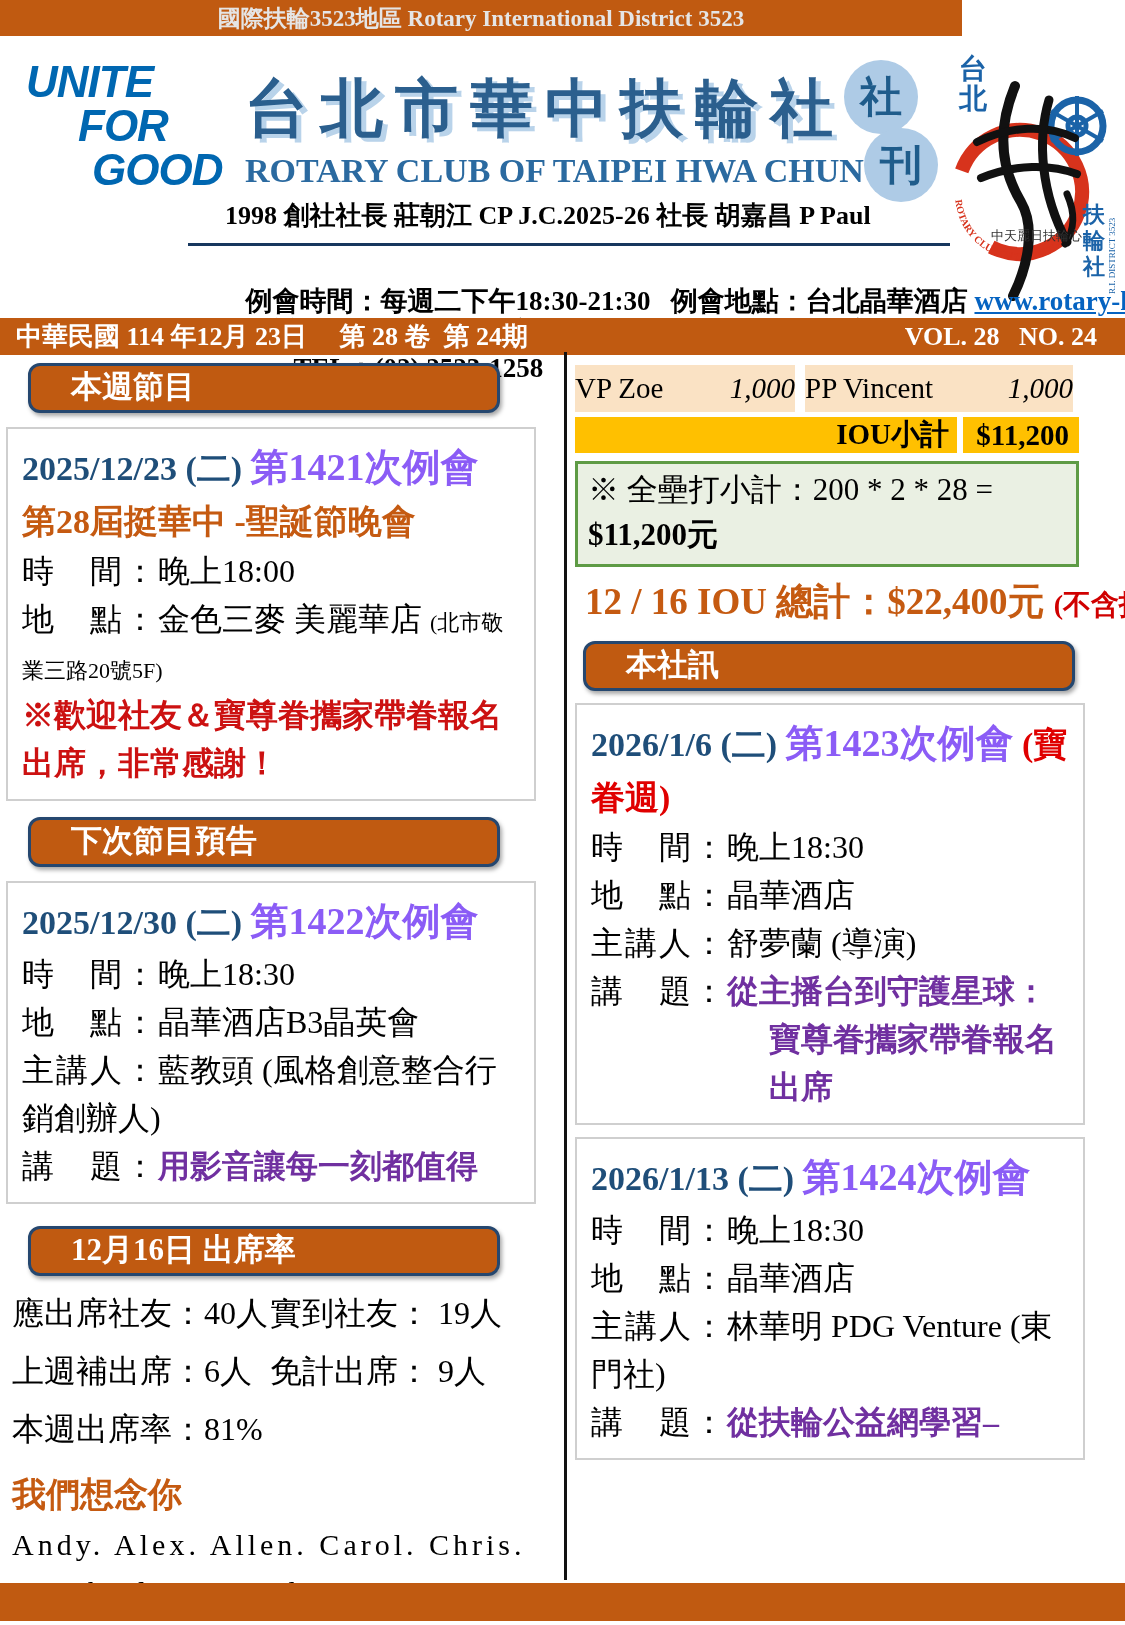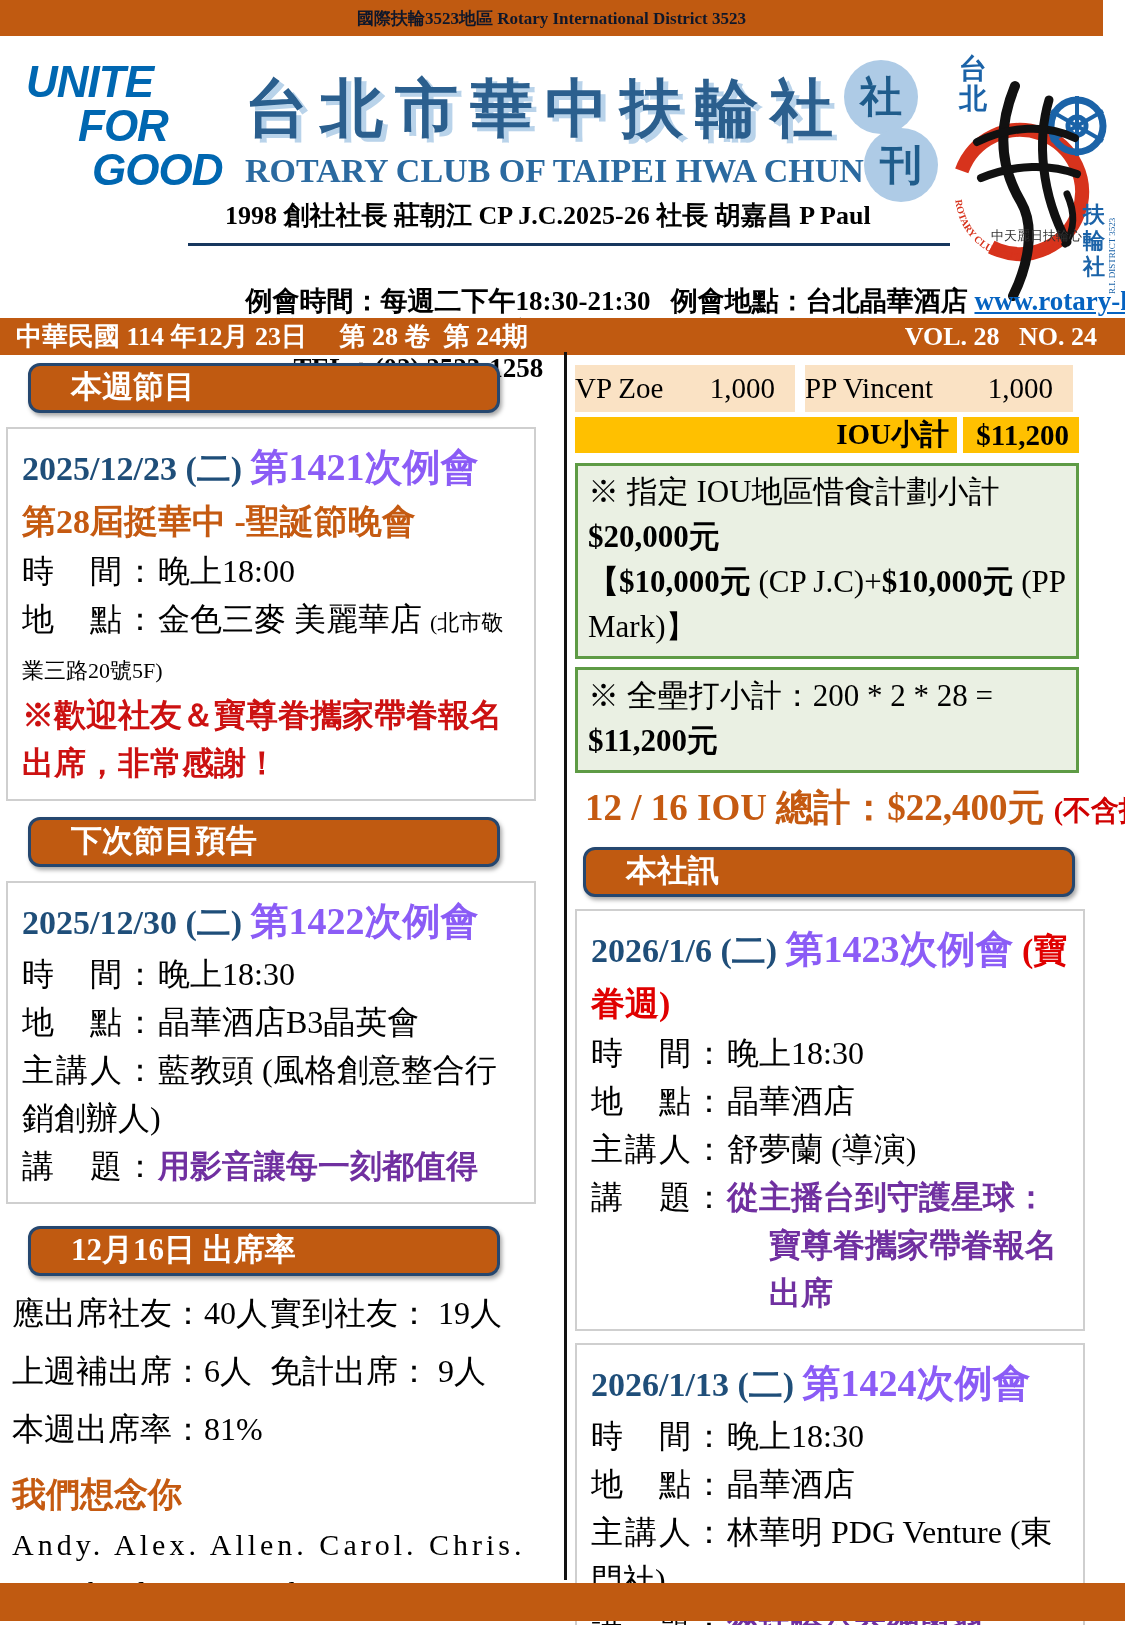--- a/index.html
+++ b/index.html
@@ -3,22 +3,22 @@
 <meta charset="utf-8">
 <style>
   * { margin:0; padding:0; box-sizing:border-box; }
   html,body { background:#ffffff; }
   .page {
     position:relative; width:1125px; height:1625px; background:#ffffff;
     font-family:"Liberation Serif","DejaVu Serif",serif; color:#000; overflow:hidden;
   }
   
   .topbar {
-    position:absolute; top:0; left:0; width:1103px; height:36px;
-    background:#c05a11; color:#0f172a; font-weight:bold; font-size:17px;
+    position:absolute; top:0; left:0; width:962px; height:36px;
+    background:#c05a11; color:#e5e5e5; font-weight:bold; font-size:23px;
     display:flex; align-items:center; justify-content:center;
   }
   
   .header { position:absolute; top:36px; left:0; width:1125px; height:274px; background:#fff; }
   .slogan { position:absolute; top:24px; left:26px; width:230px;
     font-family:"Liberation Sans","DejaVu Sans",sans-serif; font-style:italic; font-weight:bold;
     font-size:44px; line-height:44px; color:#0067b1; letter-spacing:-1px; }
   .slogan .l2 { padding-left:52px; }
   .slogan .l3 { padding-left:66px; }
   .titlebox { position:absolute; top:30px; left:245px; width:590px; text-align:center; }
@@ -68,21 +68,21 @@
   
   .att { margin:16px 0 0 6px; font-size:32px; }
   .attrow { display:flex; margin-top:14px; }
   .attrow .a { width:258px; }
   .missT { color:#c55a11; font-weight:bold; font-size:34px; margin-top:20px; }
   .missN { font-size:30px; letter-spacing:4px; line-height:1.55; margin-top:4px; }
   .iourow { display:grid; grid-template-columns:147px 97px 10px 168px 126px; height:46px; margin-bottom:5px; }
   .iourowR { grid-template-columns:140px 80px 10px 152px 116px; height:47px; }
   .cell { display:flex; align-items:center; font-size:29px; }
   .cname { padding-left:0; }
-  .camt { justify-content:flex-end; padding-right:20px; }
+  .camt { justify-content:flex-end; padding-right:0;font-style:italic; }
   .shadeA { background:#fae2c4; }
   .gap { background:#fff; }
   .goldrow { display:flex; margin-top:2px; height:36px; }
   .goldrow .g1 { width:382px; background:#ffc000; display:flex; align-items:center;
     justify-content:flex-end; padding-right:8px; font-weight:bold; font-size:29px; }
   .goldrow .g2 { width:116px; background:#ffc000; margin-left:6px; display:flex; align-items:center;
     justify-content:flex-end; padding-right:10px; font-weight:bold; font-size:29px; }
   .greenbox { border:3px solid #5e9b45; background:#eaf0e3; margin-top:10px; padding:4px 10px 6px 10px;
     font-size:31px; line-height:1.45; width:504px; }
   .greenbox b { font-weight:bold; }
@@ -233,24 +233,20 @@
       <div class="gap"></div>
       <div class="cell cname shadeA">PP Vincent</div>
       <div class="cell camt shadeA">1,000</div>
     </div>
 
     <div class="goldrow">
       <div class="g1">IOU小計</div>
       <div class="g2">$11,200</div>
     </div>
 
-    <div class="greenbox">
-      <div><span>※ 指定 IOU地區惜食計劃小計</span><b>$20,000元</b></div>
-      <div><b>【$10,000元</b><span> (CP J.C)+</span><b>$10,000元</b><span> (PP Mark)】</span></div>
-    </div>
 
     <div class="greenbox" style="margin-top:8px;">
       <div><span>※ 全壘打小計：200 * 2 * 28 = </span><b>$11,200元</b></div>
     </div>
 
     <div class="totline">
       <span class="totmain">12 / 16 IOU 總計：$22,400元 </span><span class="totnote">(不含指定捐款)</span>
     </div>
 
     <div class="badge badgeR">本社訊</div>

